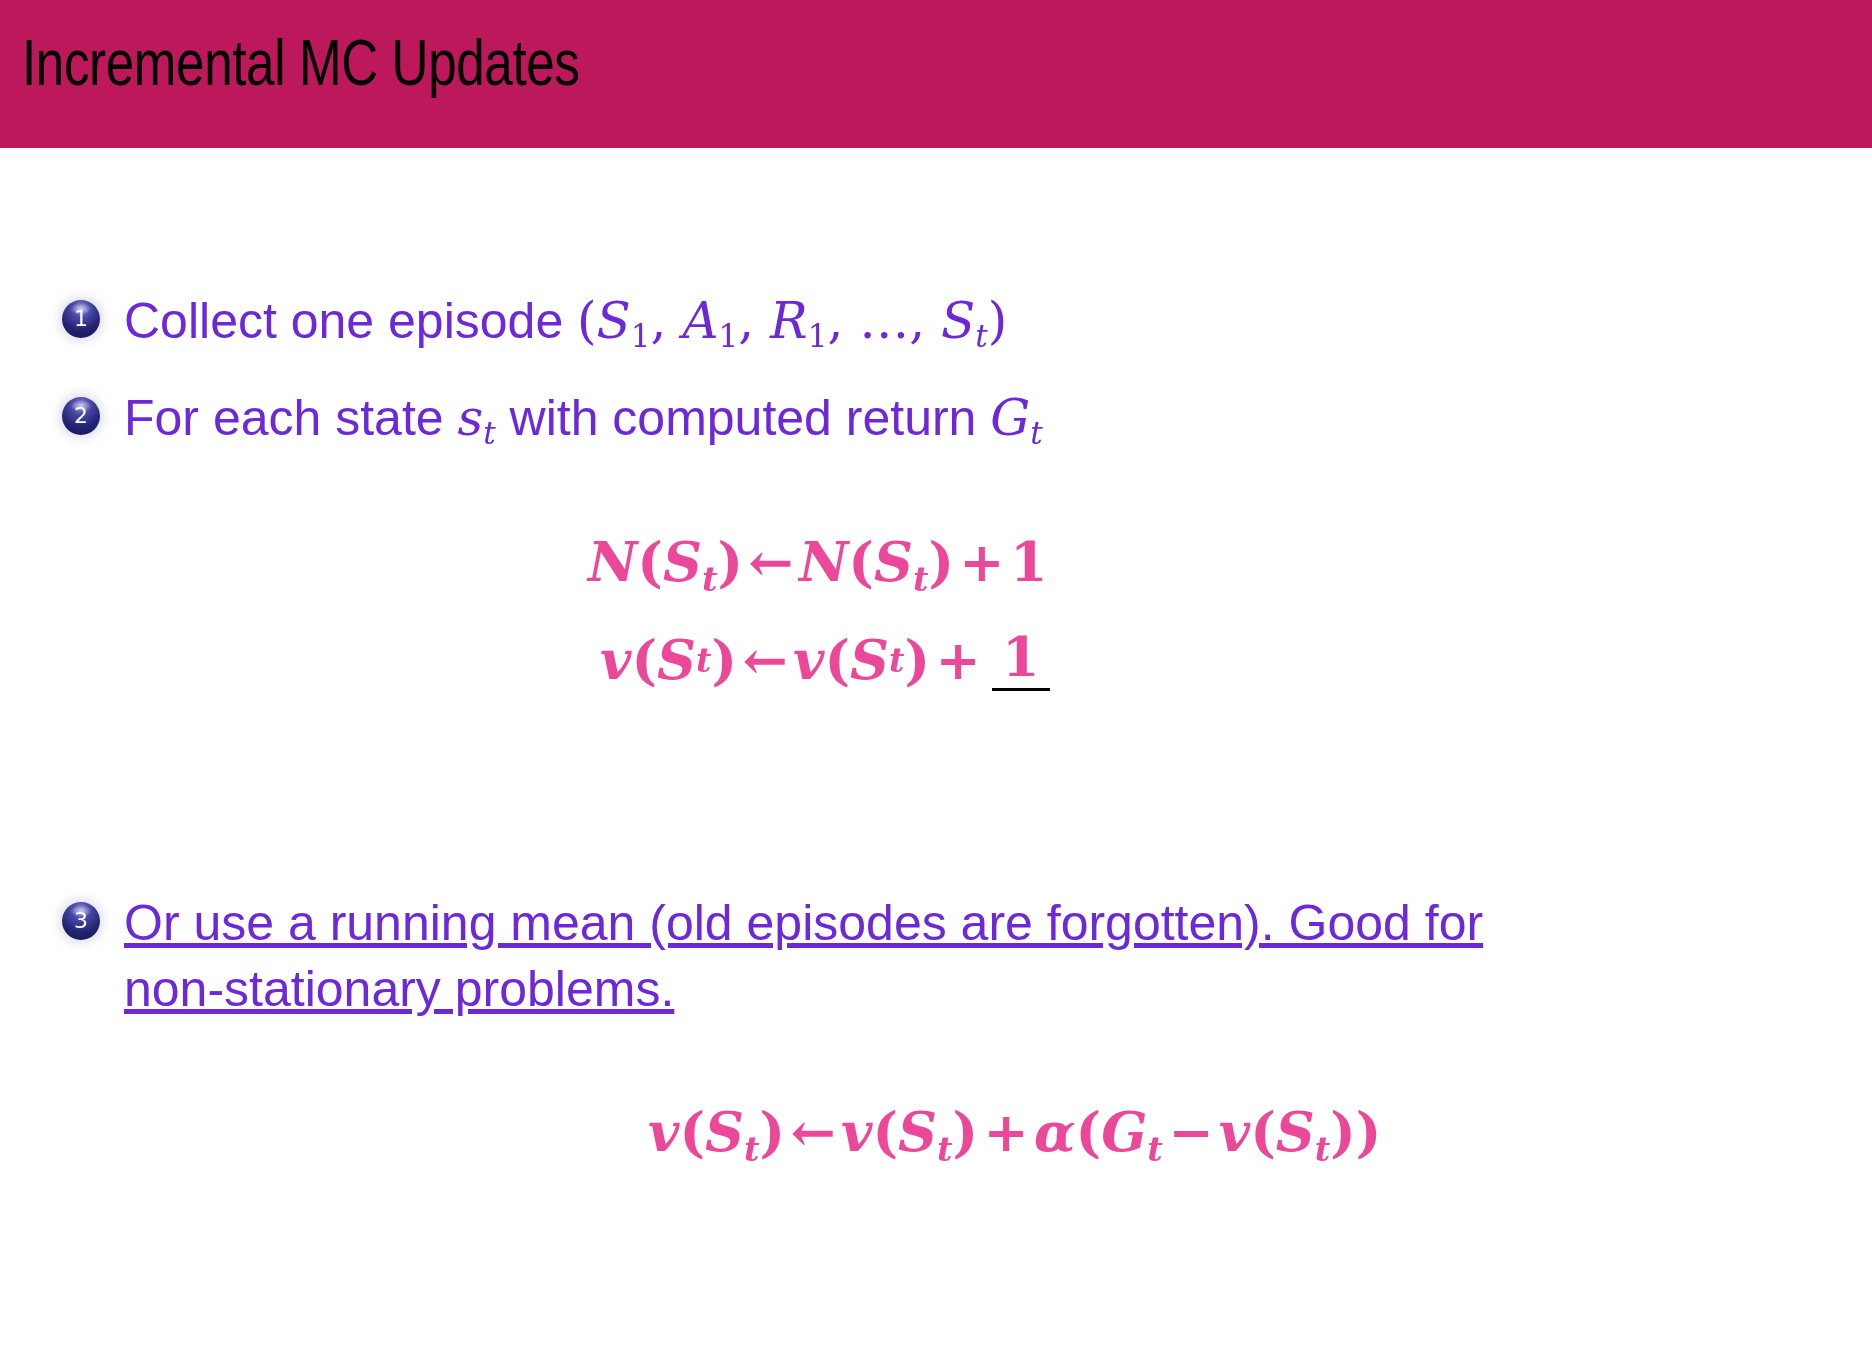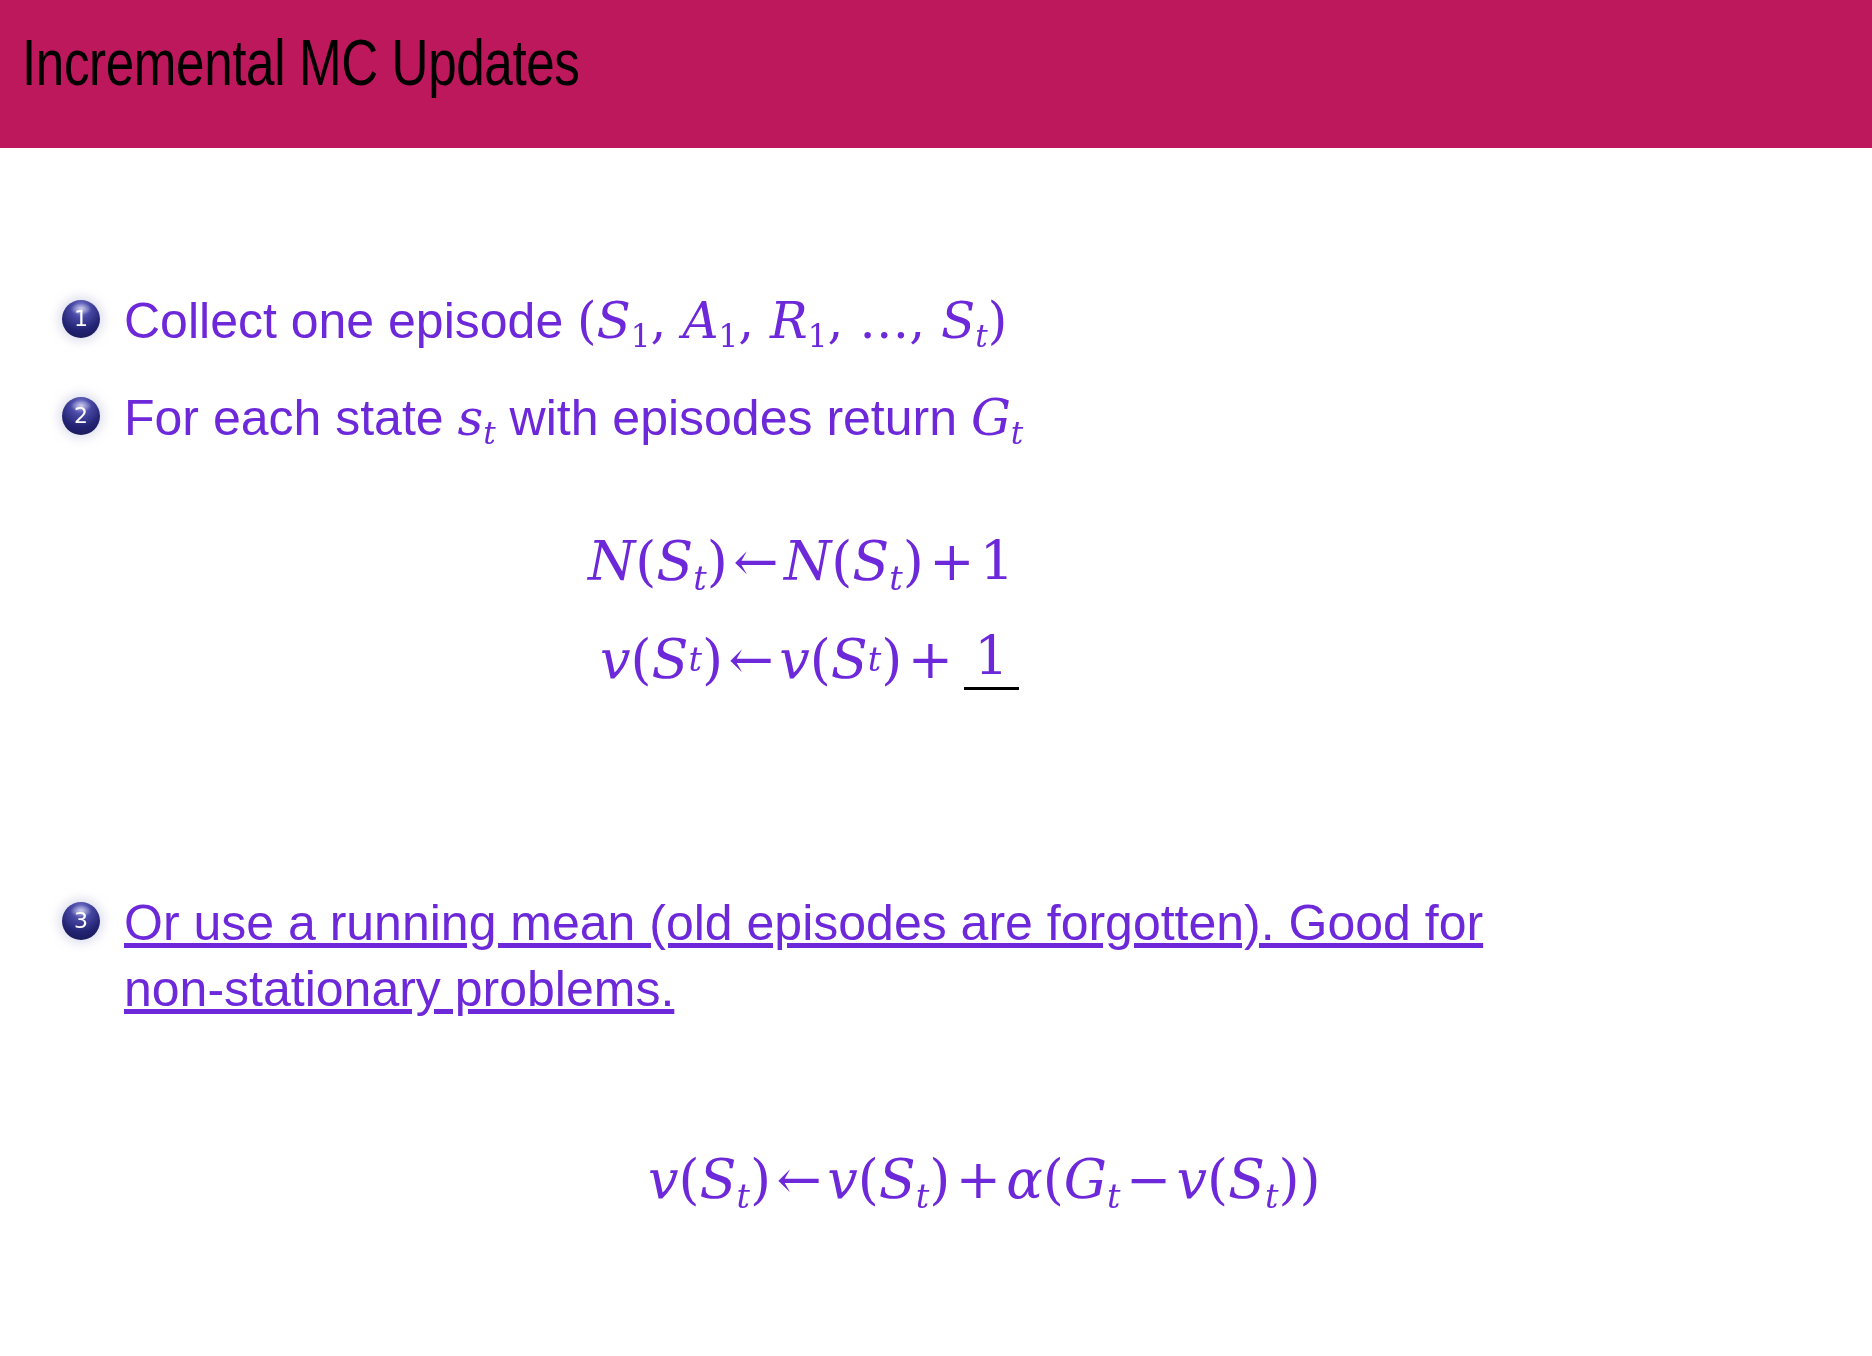--- a/index.html
+++ b/index.html
@@ -109,21 +109,22 @@
   .op { font-style: normal; padding: 0 0.10em; }
   .arrow { font-style: normal; padding: 0 0.10em; }
 
   
   .eq {
     position: absolute;
     font-family: "DejaVu Serif", "Liberation Serif", serif;
     font-style: italic;
     font-size: 54px;
     white-space: nowrap;
-    color: #6d28d9;
+    color: #ec4899;
+    font-weight: bold;
   }
   .eq-row {
     display: flex;
     align-items: center;
   }
 
   
   .frac {
     display: inline-flex;
     flex-direction: column;
@@ -163,21 +164,21 @@
     <div class="item-text">
       <span>Collect one episode </span><span class="math"><span class="up">(</span><span>S</span><sub class="upn">1</sub><span class="up">, </span><span>A</span><sub class="upn">1</sub><span class="up">, </span><span>R</span><sub class="upn">1</sub><span class="up">, </span><span class="up">…</span><span class="up">, </span><span>S</span><sub>t</sub><span class="up">)</span></span>
     </div>
   </div>
 
   <div class="enum-item" style="left:62px; top:237px;">
     <div class="bullet">
       <span>2</span>
     </div>
     <div class="item-text">
-      <span>For each state </span><span class="math"><span>s</span><sub>t</sub></span><span> with episodes return </span><span class="math"><span>G</span><sub>t</sub></span>
+      <span>For each state </span><span class="math"><span>s</span><sub>t</sub></span><span> with computed return </span><span class="math"><span>G</span><sub>t</sub></span>
     </div>
   </div>
 
   <div class="eq" style="left:588px; top:382px;">
     <span class="math"><span>N</span><span class="up">(</span><span>S</span><sub>t</sub><span class="up">)</span><span class="arrow">←</span><span>N</span><span class="up">(</span><span>S</span><sub>t</sub><span class="up">)</span><span class="op">+</span><span class="up">1</span></span>
   </div>
 
   <div class="eq" style="left:600px; top:480px;">
     <div class="eq-row math">
       <span>v</span>
@@ -204,17 +205,17 @@
   <div class="enum-item" style="left:62px; top:742px;">
     <div class="bullet">
       <span>3</span>
     </div>
     <div class="item-text" style="width:1650px;text-decoration:underline;">
       <div>Or use a running mean (old episodes are forgotten).  Good for</div>
       <div>non-stationary problems.</div>
     </div>
   </div>
 
-  <div class="eq" style="left:648px; top:1000px;">
+  <div class="eq" style="left:648px; top:952px;">
     <span class="math"><span>v</span><span class="up">(</span><span>S</span><sub>t</sub><span class="up">)</span><span class="arrow">←</span><span>v</span><span class="up">(</span><span>S</span><sub>t</sub><span class="up">)</span><span class="op">+</span><span>α</span><span class="up">(</span><span>G</span><sub>t</sub><span class="op">−</span><span>v</span><span class="up">(</span><span>S</span><sub>t</sub><span class="up">)</span><span class="up">)</span></span>
   </div>
 
 </div>
 
 </body></html>

